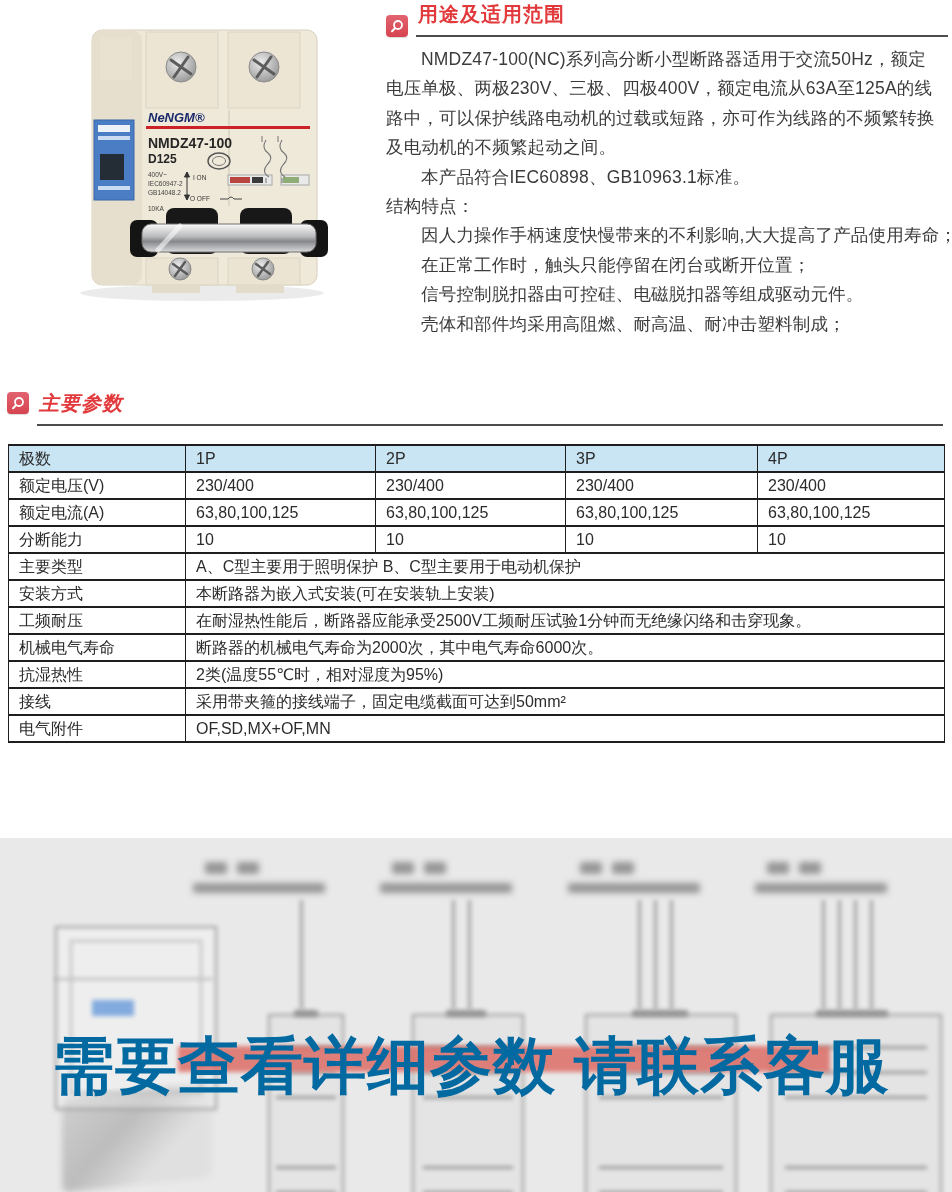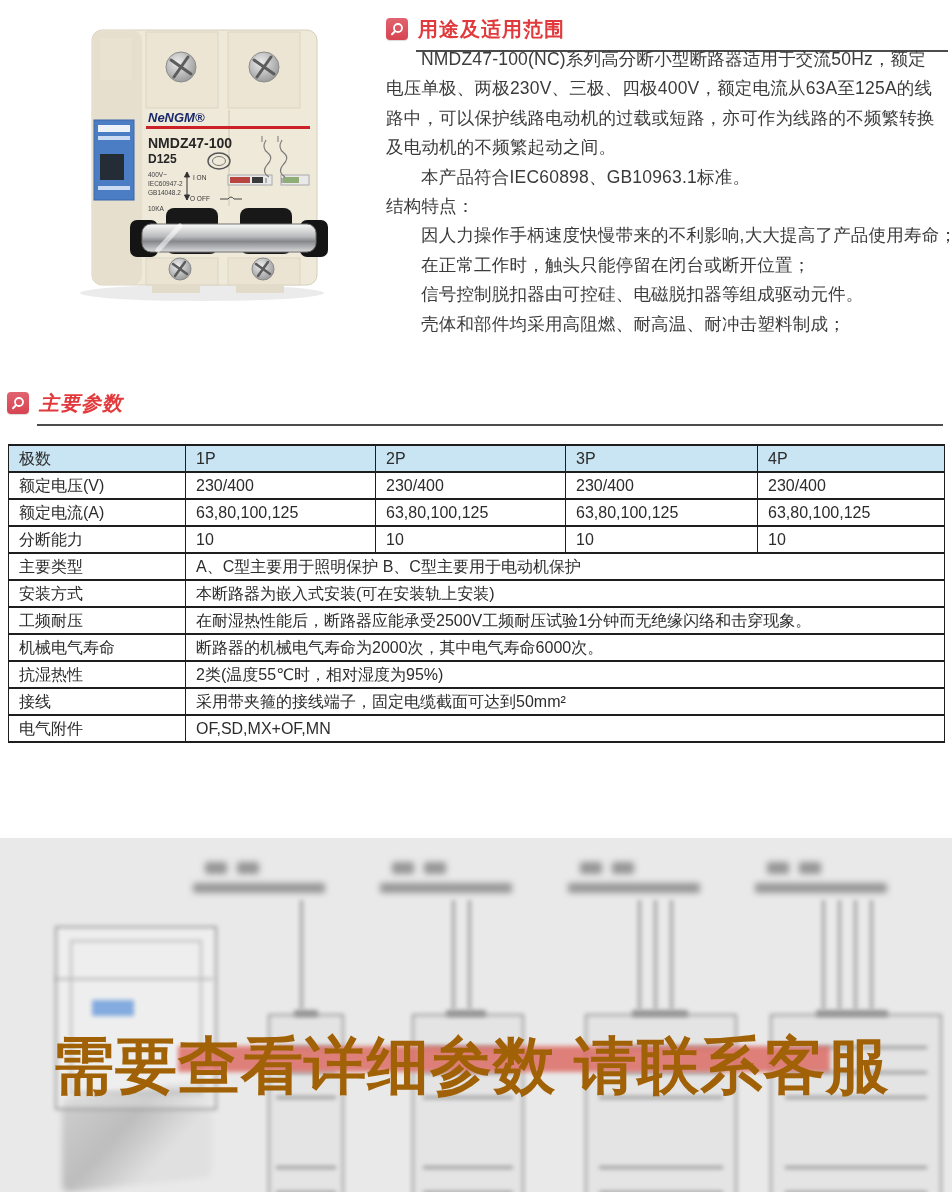--- a/index.html
+++ b/index.html
@@ -5,21 +5,21 @@
   html,body{margin:0;padding:0;}
   body{
     width:952px;height:1192px;position:relative;background:#ffffff;
     font-family:"Liberation Sans","DejaVu Sans",sans-serif;
     -webkit-font-smoothing:antialiased;
   }
   .page{position:absolute;left:0;top:0;width:952px;height:1192px;overflow:hidden;background:#fff;}
 
   
   .section-heading{position:absolute;display:flex;align-items:flex-start;gap:8px;}
-  .h-usage{left:386px;top:18px;width:562px;}
+  .h-usage{left:386px;top:3px;width:562px;align-items:flex-end;}
   .h-params{left:7px;top:392px;width:936px;font-style:italic;}
   .h-dims{left:8px;top:785px;width:936px;}
   .mag-icon{
     width:22px;height:22px;border-radius:4px;flex:0 0 auto;
     background:linear-gradient(180deg,#e26370 0%,#d64450 100%);
     display:flex;align-items:center;justify-content:center;
     box-shadow:0 1px 1px rgba(0,0,0,.15);
   }
   .heading-body{flex:1;border-bottom:2px solid #4c4c4c;padding:0 0 9px 2px;}
   .heading-title{color:#e23a3c;font-size:20px;font-weight:bold;letter-spacing:1px;line-height:23px;}
@@ -47,21 +47,21 @@
   .gray-area{position:absolute;left:0;top:838px;width:952px;height:354px;background:#e9e9e9;overflow:hidden;}
   .decor{position:absolute;}
   .blurred{filter:blur(3px);}
   .blur2{filter:blur(2px);}
   .blob{background:#969696;border-radius:2px;}
   .outline-box{border:2px solid #9a9a9a;background:rgba(255,255,255,.25);}
   .front-line{position:absolute;left:8%;width:84%;height:3px;background:#9a9a9a;}
   .red-band{position:absolute;left:178px;top:208px;width:652px;height:26px;background:#dd655e;opacity:.8;filter:blur(2px);z-index:2;}
   .watermark{
     position:absolute;left:52px;top:186px;z-index:6;
-    font-size:62px;font-weight:600;color:#a16207;
+    font-size:62px;font-weight:600;color:#0369a1;
     white-space:nowrap;letter-spacing:1px;
   }
 
   
   .product-photo{position:absolute;left:30px;top:8px;width:335px;height:300px;}
 </style>
 </head>
 <body>
 
 <div class="page">

